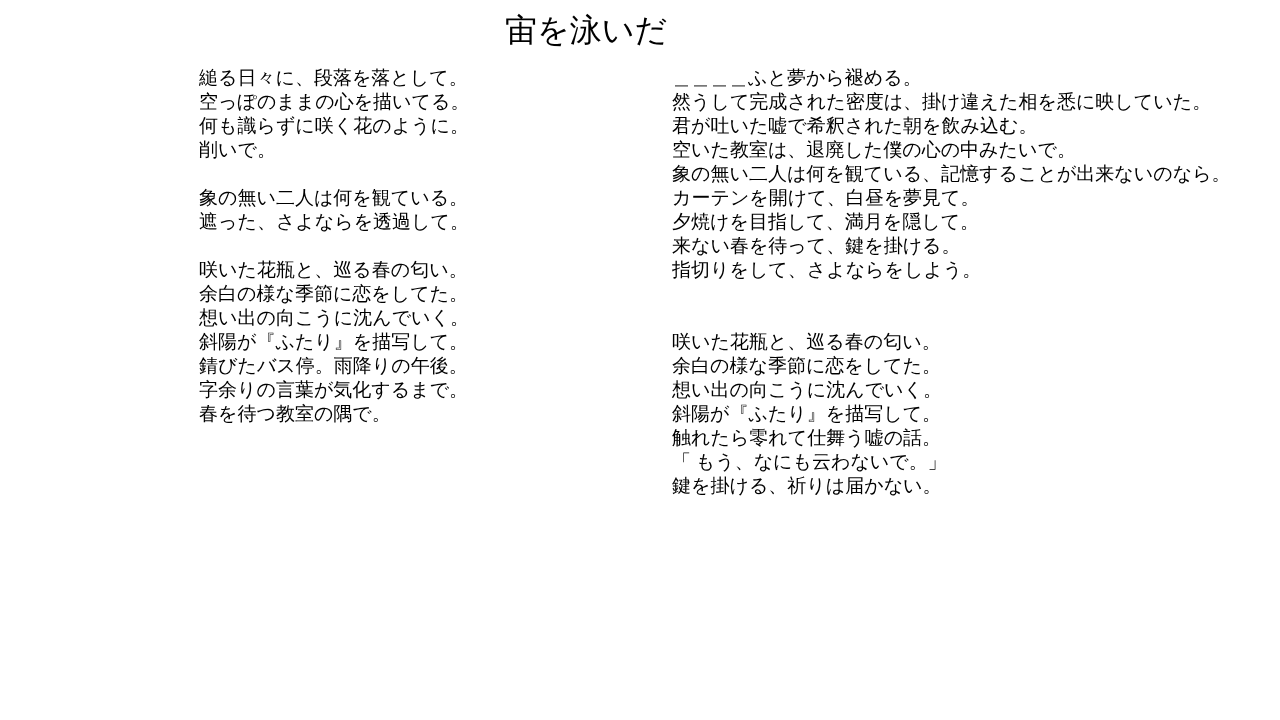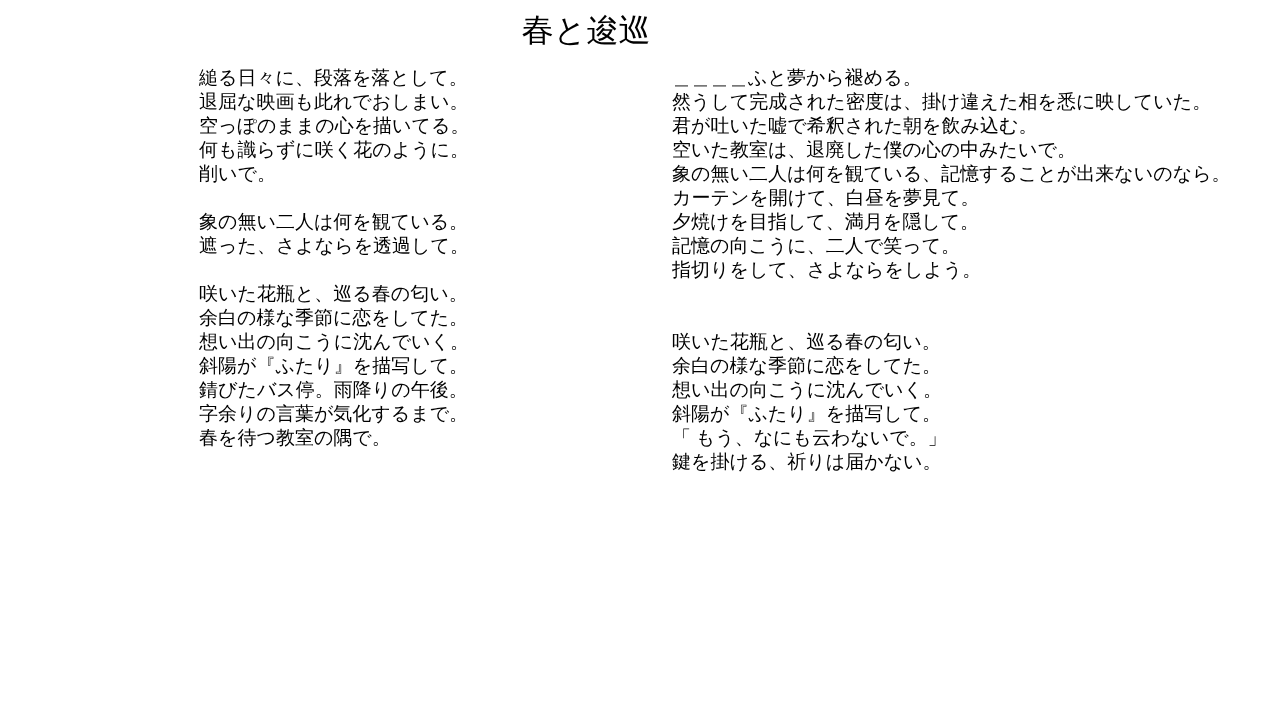--- a/index.html
+++ b/index.html
@@ -42,25 +42,24 @@
     line-height: 24px;
     font-size: 19px;
     white-space: nowrap;
   }
 </style>
 </head>
 <body>
 
 <div class="sheet">
 
-  <h1 class="title">春と逡巡</h1>
+  <h1 class="title">宙を泳いだ</h1>
 
   <div class="col col-left">
     <p class="line">縋る日々に、段落を落として。</p>
-    <p class="line">退屈な映画も此れでおしまい。</p>
     <p class="line">空っぽのままの心を描いてる。</p>
     <p class="line">何も識らずに咲く花のように。</p>
     <p class="line">削いで。</p>
     <p class="line"></p>
     <p class="line">象の無い二人は何を観ている。</p>
     <p class="line">遮った、さよならを透過して。</p>
     <p class="line"></p>
     <p class="line">咲いた花瓶と、巡る春の匂い。</p>
     <p class="line">余白の様な季節に恋をしてた。</p>
     <p class="line">想い出の向こうに沈んでいく。</p>
@@ -71,25 +70,26 @@
   </div>
 
   <div class="col col-right">
     <p class="line">＿＿＿＿ふと夢から褪める。</p>
     <p class="line">然うして完成された密度は、掛け違えた相を悉に映していた。</p>
     <p class="line">君が吐いた嘘で希釈された朝を飲み込む。</p>
     <p class="line">空いた教室は、退廃した僕の心の中みたいで。</p>
     <p class="line">象の無い二人は何を観ている、記憶することが出来ないのなら。</p>
     <p class="line">カーテンを開けて、白昼を夢見て。</p>
     <p class="line">夕焼けを目指して、満月を隠して。</p>
-    <p class="line">記憶の向こうに、二人で笑って。</p>
+    <p class="line">来ない春を待って、鍵を掛ける。</p>
     <p class="line">指切りをして、さよならをしよう。</p>
     <p class="line"></p>
     <p class="line"></p>
     <p class="line">咲いた花瓶と、巡る春の匂い。</p>
     <p class="line">余白の様な季節に恋をしてた。</p>
     <p class="line">想い出の向こうに沈んでいく。</p>
     <p class="line">斜陽が『ふたり』を描写して。</p>
+    <p class="line">触れたら零れて仕舞う嘘の話。</p>
     <p class="line">「 もう、なにも云わないで。」</p>
     <p class="line">鍵を掛ける、祈りは届かない。</p>
   </div>
 
 </div>
 
 </body></html>

